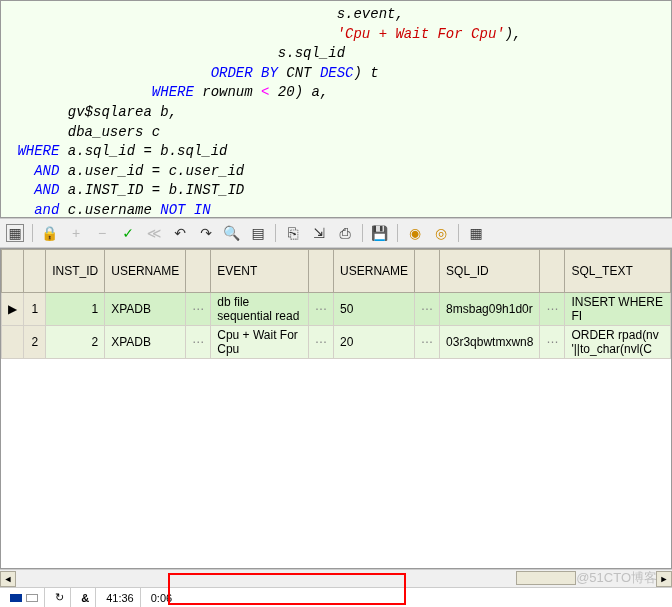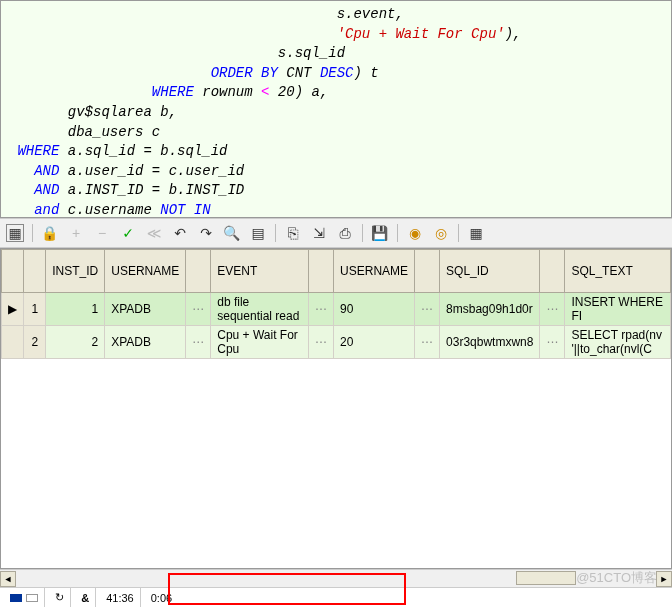--- a/index.html
+++ b/index.html
@@ -93,39 +93,39 @@
     <th>SQL_TEXT</th>
   </tr>
   <tr class="selrow">
     <td class="rowhdr">▶</td>
     <td class="rowhdr">1</td>
     <td class="numcol">1</td>
     <td>XPADB</td>
     <td class="ellips">⋯</td>
     <td>db file sequential read</td>
     <td class="ellips">⋯</td>
-    <td>90</td>
+    <td>50</td>
     <td class="ellips">⋯</td>
     <td>8msbag09h1d0r</td>
     <td class="ellips">⋯</td>
     <td>INSERT WHERE FI</td>
   </tr>
   <tr class="row2">
     <td class="rowhdr"></td>
     <td class="rowhdr">2</td>
     <td class="numcol">2</td>
     <td>XPADB</td>
     <td class="ellips">⋯</td>
     <td>Cpu + Wait For Cpu</td>
     <td class="ellips">⋯</td>
     <td>20</td>
     <td class="ellips">⋯</td>
     <td>03r3qbwtmxwn8</td>
     <td class="ellips">⋯</td>
-    <td style="white-space:pre-line;">SELECT rpad(nv
+    <td style="white-space:pre-line;">ORDER rpad(nv
 '||to_char(nvl(C</td>
   </tr>
 </tbody>
     </table>
 </div>
 
 <div class="scroll-strip">
   <span class="scroll-arrow">◄</span>
   <div style="flex:1; position:relative; height:100%;">
     <div class="scroll-handle"></div>

